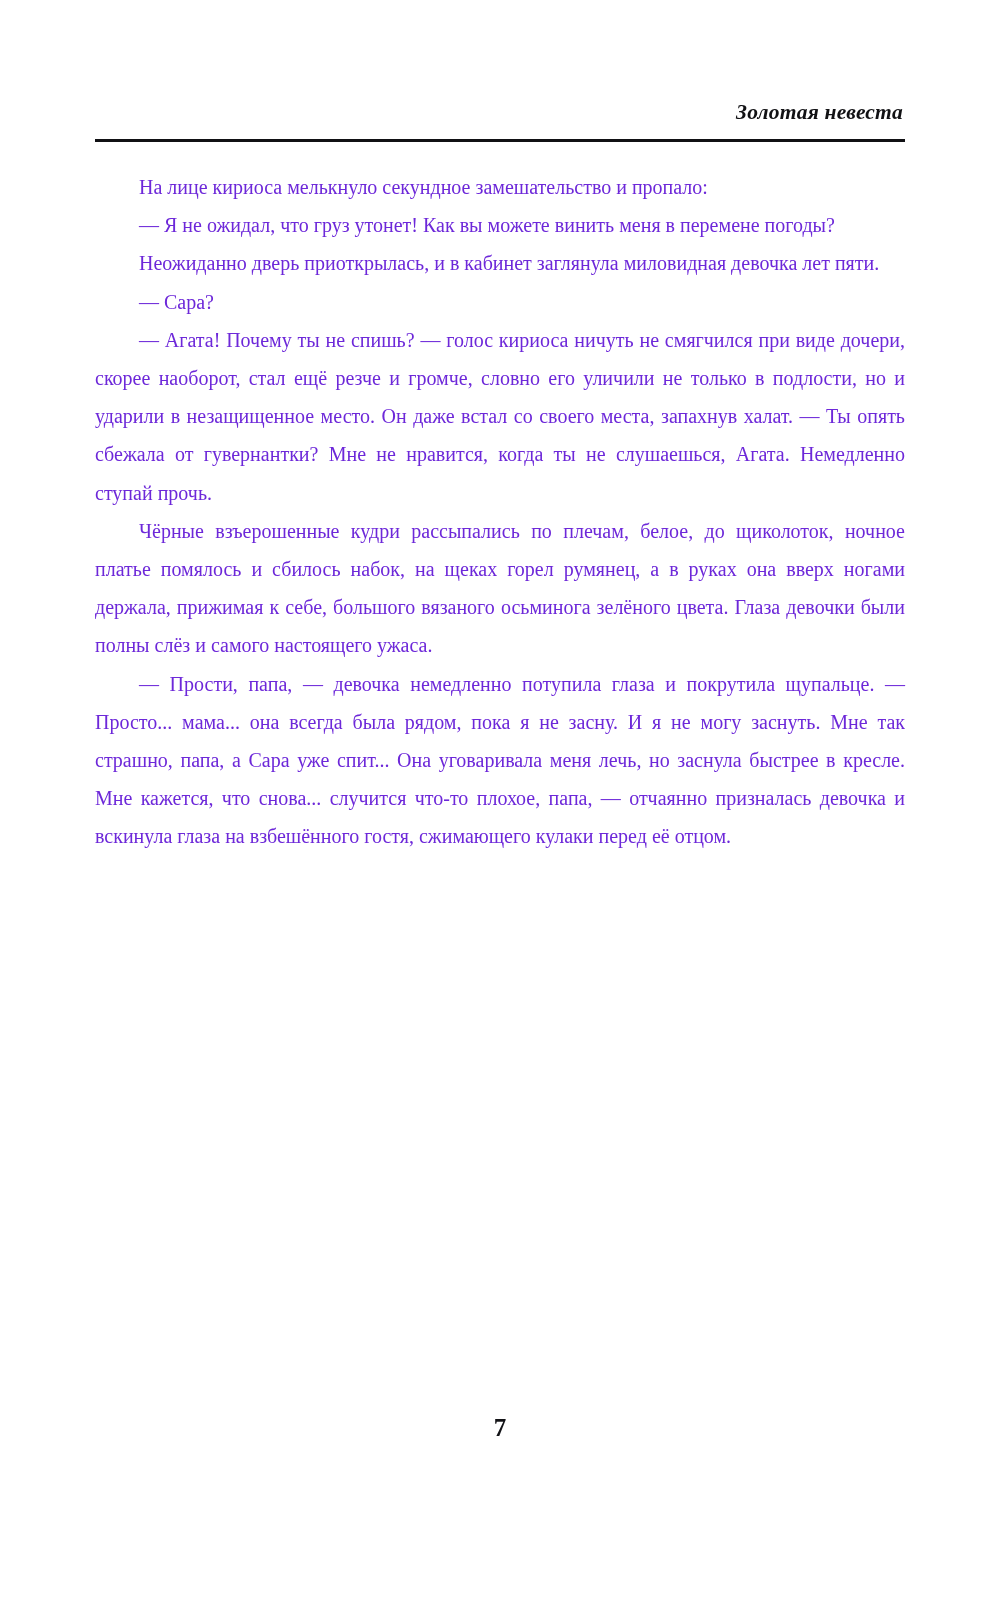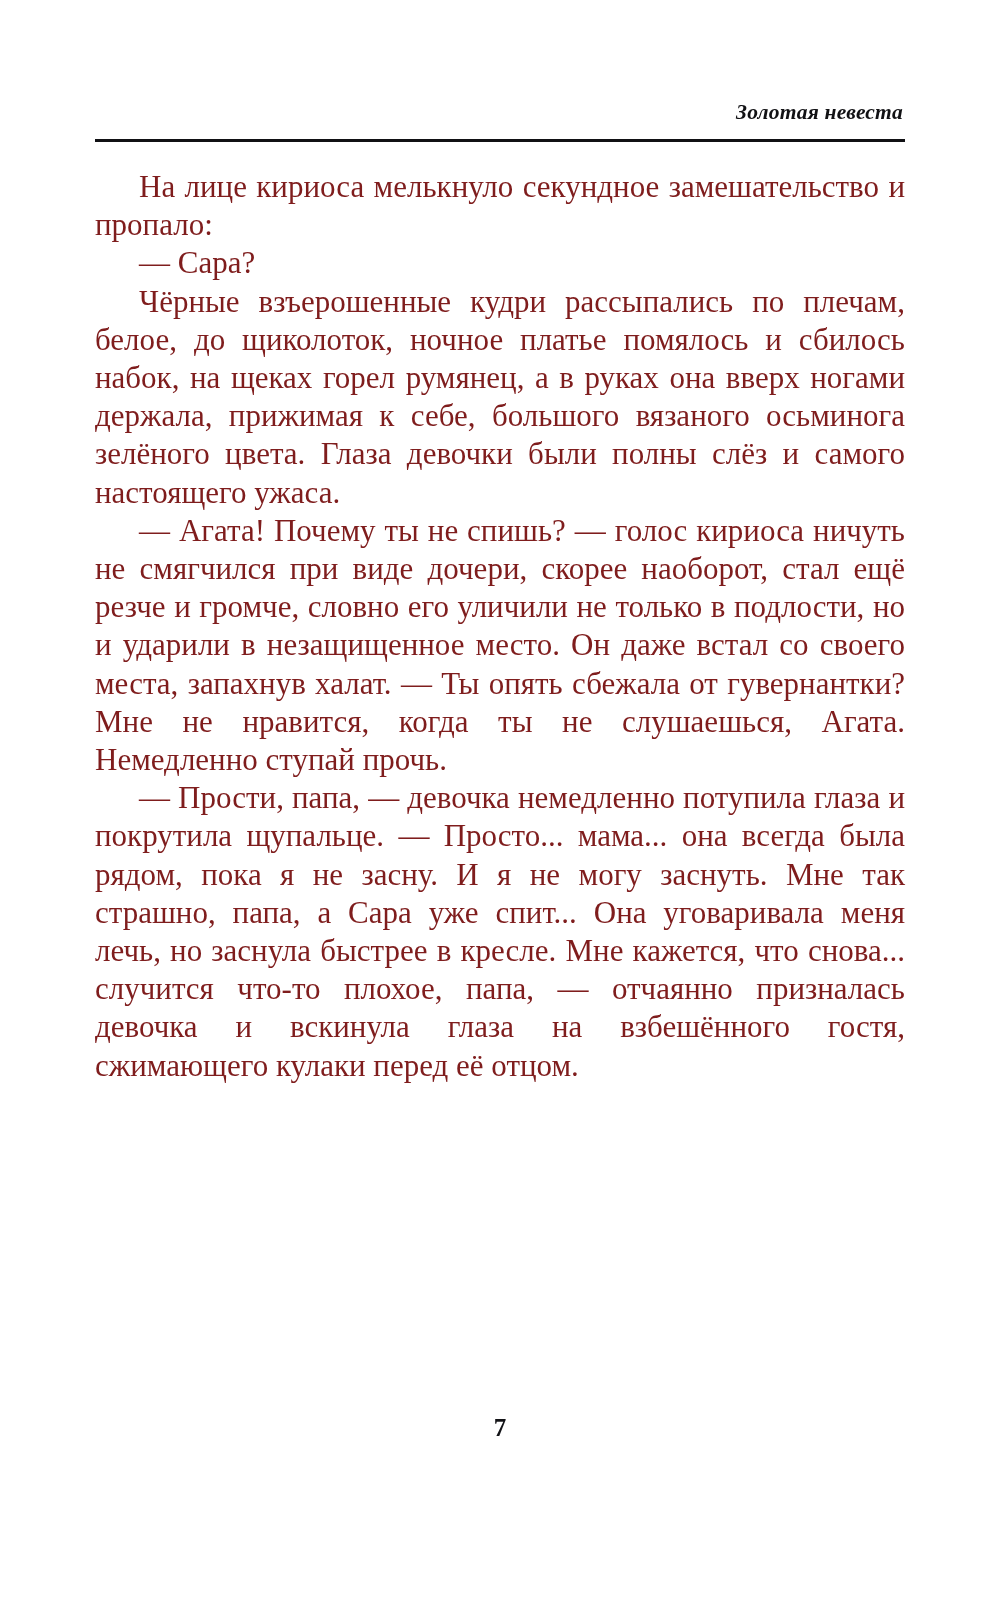--- a/index.html
+++ b/index.html
@@ -35,26 +35,26 @@
     padding-right: 2px;
   }
   .head-rule {
     margin-top: 14px;
     height: 3px;
     background: #111114;
     width: 100%;
   }
   .body-text {
     margin-top: 26px;
-    font-size: 31px;
+    font-size: 20px;
     line-height: 38.2px;
     text-align: justify;
     text-justify: inter-word;
     hyphens: manual;
-    color: #7f1d1d;
+    color: #6d28d9;
   }
   .body-text p {
     margin: 0;
     text-indent: 44px;
   }
   .folio {
     position: absolute;
     left: 0;
     right: 0;
     bottom: 174px;
@@ -67,21 +67,23 @@
 </head>
 <body>
 
 <div class="page">
 
   <div class="running-head">Золотая невеста</div>
   <div class="head-rule"></div>
 
   <div class="body-text">
     <p>На лице кириоса мелькнуло секундное замешательство и пропало:</p>
+    <p>— Я не ожидал, что груз утонет! Как вы можете винить меня в перемене погоды?</p>
+    <p>Неожиданно дверь приоткрылась, и в кабинет заглянула миловидная девочка лет пяти.</p>
     <p>— Сара?</p>
+    <p>— Агата! Почему ты не спишь? — голос кириоса ничуть не смягчился при виде дочери, скорее наоборот, стал ещё резче и громче, словно его уличили не только в подлости, но и ударили в незащищенное место. Он даже встал со своего места, запахнув халат. — Ты опять сбежала от гувернантки? Мне не нравится, когда ты не слушаешься, Агата. Немедленно ступай прочь.</p>
     <p>Чёрные взъерошенные кудри рассыпались по плечам, белое, до щиколоток, ночное платье помялось и сбилось набок, на щеках горел румянец, а в руках она вверх ногами держала, прижимая к себе, большого вязаного осьминога зелёного цвета. Глаза девочки были полны слёз и самого настоящего ужаса.</p>
-    <p>— Агата! Почему ты не спишь? — голос кириоса ничуть не смягчился при виде дочери, скорее наоборот, стал ещё резче и громче, словно его уличили не только в подлости, но и ударили в незащищенное место. Он даже встал со своего места, запахнув халат. — Ты опять сбежала от гувернантки? Мне не нравится, когда ты не слушаешься, Агата. Немедленно ступай прочь.</p>
     <p>— Прости, папа, — девочка немедленно потупила глаза и покрутила щупальце. — Просто... мама... она всегда была рядом, пока я не засну. И я не могу заснуть. Мне так страшно, папа, а Сара уже спит... Она уговаривала меня лечь, но заснула быстрее в кресле. Мне кажется, что снова... случится что-то плохое, папа, — отчаянно призналась девочка и вскинула глаза на взбешённого гостя, сжимающего кулаки перед её отцом.</p>
   </div>
 
   <div class="folio">7</div>
 
 </div>
 
 </body></html>

